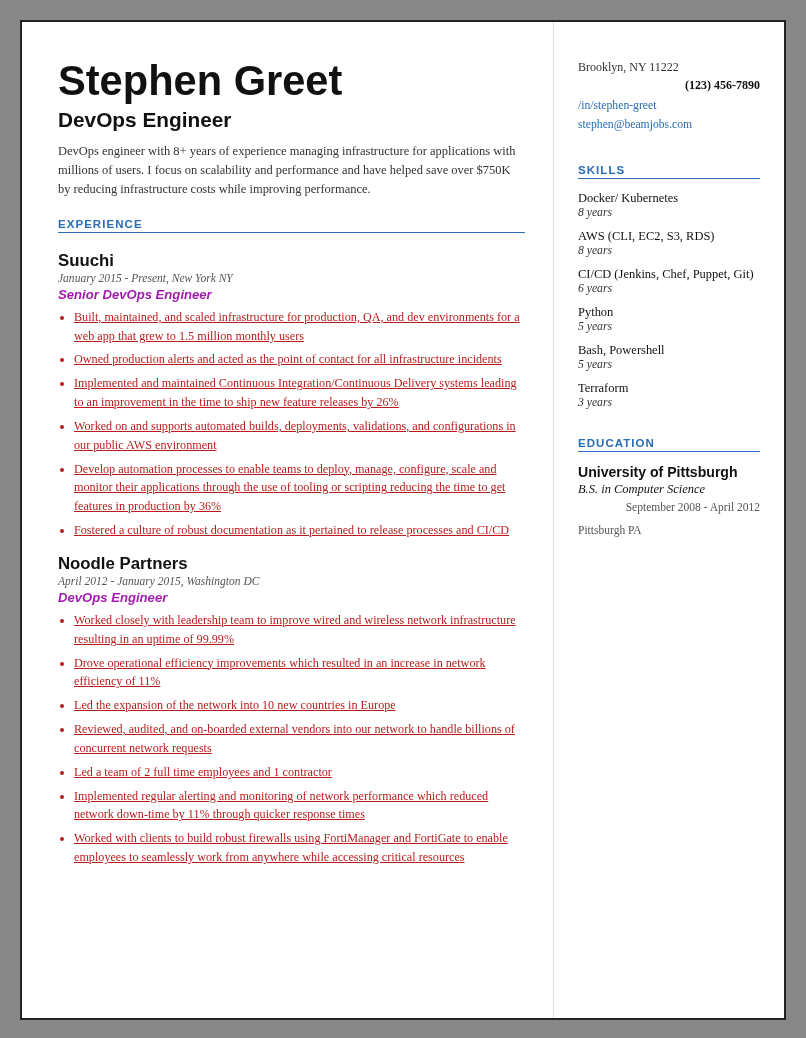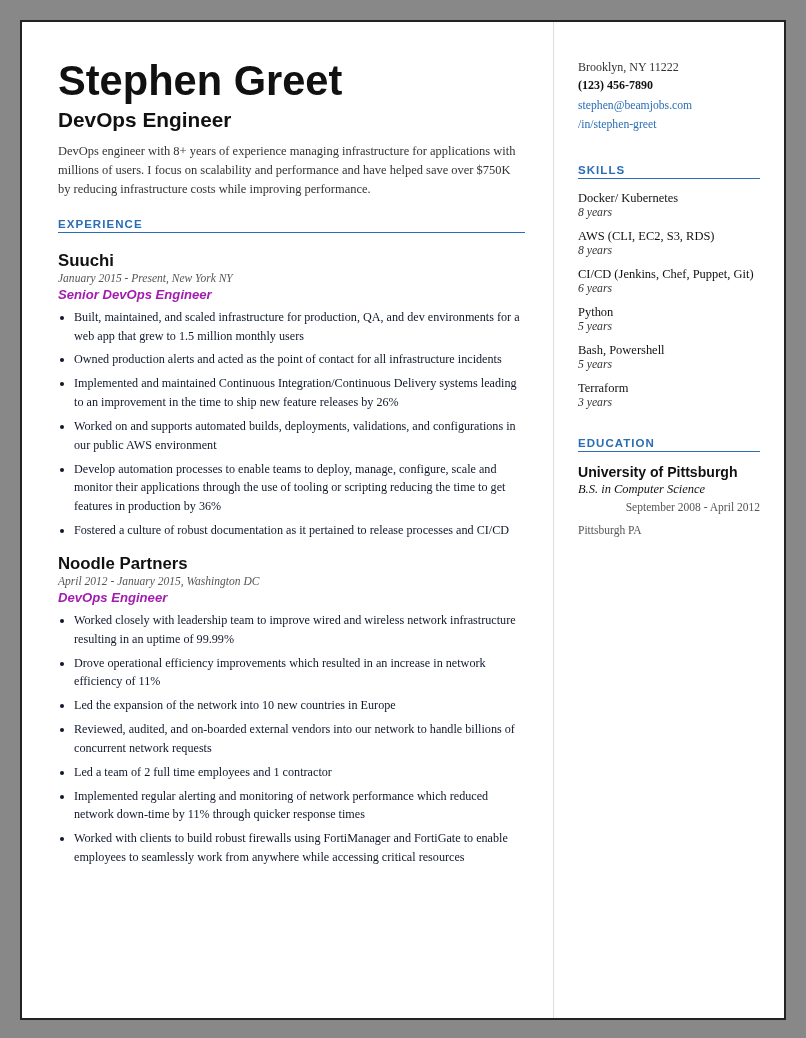--- a/index.html
+++ b/index.html
@@ -84,40 +84,42 @@
       color: #a21caf;
       font-family: Arial, sans-serif;
       margin-bottom: 6px;
     }
     .bullet-list {
       padding-left: 16px;
       margin-bottom: 14px;
     }
     .bullet-list li {
       font-size: 0.76em;
-      color: #0f172a;
+      color: #b91c1c;
       line-height: 1.55;
       margin-bottom: 5px;
+      text-decoration: underline;
     }
     .experience-block {
       margin-bottom: 14px;
     }
 
     
     .contact-address {
       font-size: 0.75em;
       color: #333;
       margin-bottom: 2px;
       line-height: 1.5;
     }
     .contact-phone {
       font-size: 0.75em;
       font-weight: 700;
       color: #111;
       margin-bottom: 4px;
+      text-align: right;
     }
     .contact-link {
       font-size: 0.73em;
       color: #2a6db5;
       text-decoration: none;
       display: block;
       line-height: 1.6;
     }
     .contact-block {
       margin-bottom: 30px;
@@ -214,22 +216,22 @@
         </div>
       </div>
 
   </div>
 
   <div class="right-col">
 
     <div class="contact-block">
       <div class="contact-address">Brooklyn, NY 11222</div>
       <div class="contact-phone">(123) 456-7890</div>
+      <a class="contact-link" href="#">/in/stephen-greet</a>
       <a class="contact-link" href="#">stephen@beamjobs.com</a>
-      <a class="contact-link" href="#">/in/stephen-greet</a>
     </div>
 
     <div class="right-section-label">SKILLS</div>
     <div id="skills-container" class="skills-block">
         <div class="skill-name">Docker/ Kubernetes</div>
         <div class="skill-years">8 years</div>
         <div class="skill-name">AWS (CLI, EC2, S3, RDS)</div>
         <div class="skill-years">8 years</div>
         <div class="skill-name">CI/CD (Jenkins, Chef, Puppet, Git)</div>
         <div class="skill-years">6 years</div>

